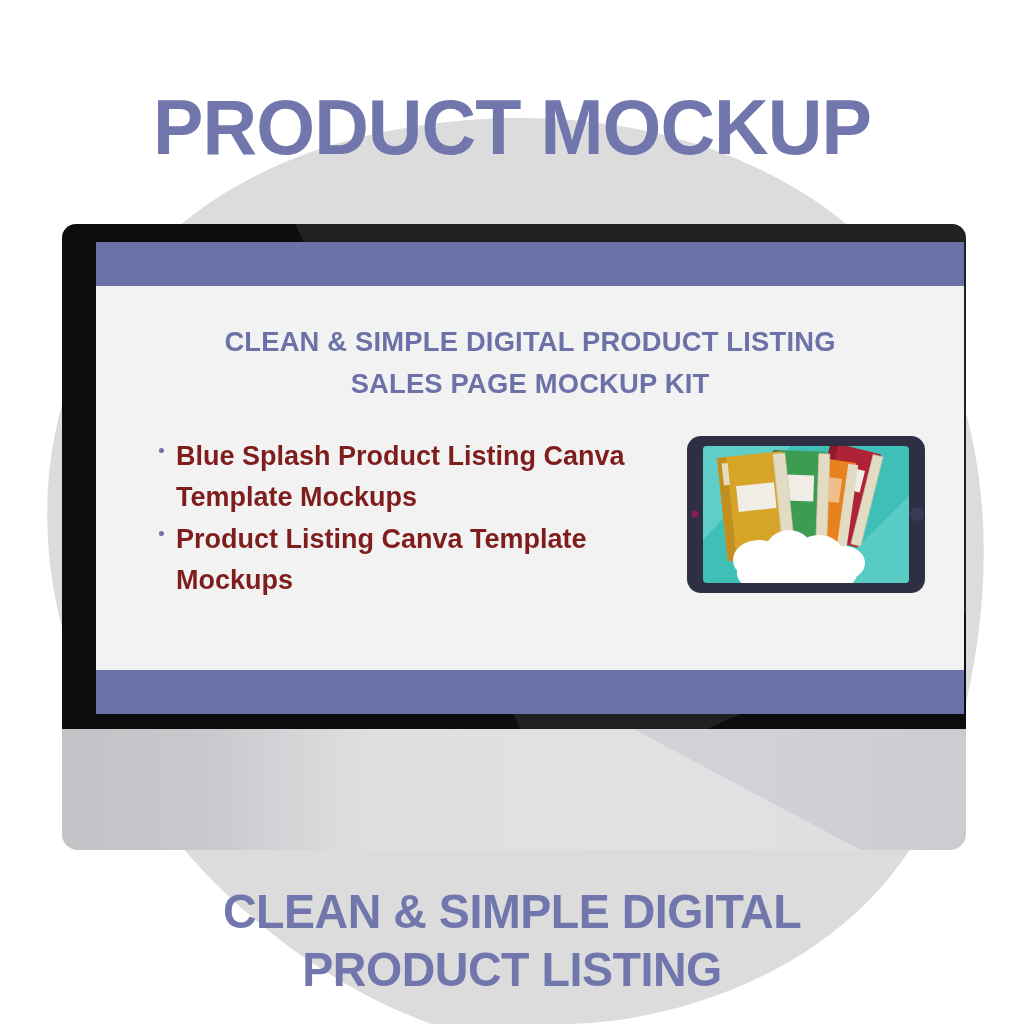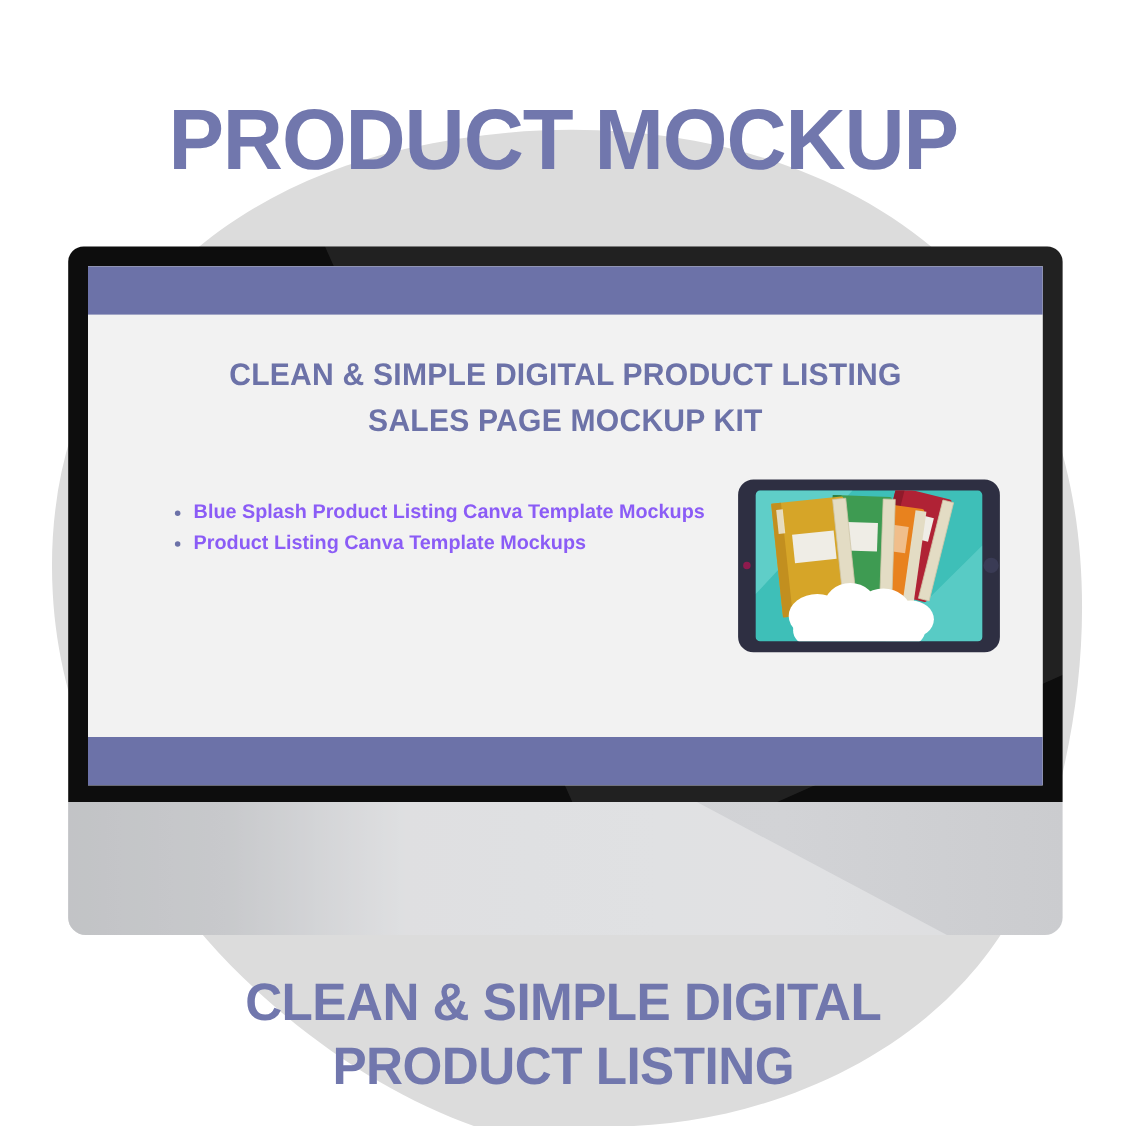--- a/index.html
+++ b/index.html
@@ -74,21 +74,21 @@
     position: absolute;
     left: 180px; top: -120px;
     width: 1100px; height: 760px;
     background: rgba(255,255,255,0.085);
     transform: rotate(-24deg);
     transform-origin: 0 0;
   }
 
   #screen {
     position: absolute;
-    left: 18px;
+    left: 34px;
     top: 18px;
     width: 868px;
     height: 472px;
     background: #f2f2f2;
     overflow: hidden;
   }
 
   .screen-band {
     position: absolute;
     left: 0;
@@ -113,27 +113,27 @@
     line-height: 1.48;
     transform: scaleX(0.96);
   }
   #screen-heading .hl { display: block; white-space: nowrap; }
 
   #bullet-list {
     position: absolute;
     left: 62px;
     top: 194px;
     width: 520px;
-    margin: 16px;
+    margin: 0;
     padding: 0;
     list-style: none;
-    color: #8b5cf6;
+    color: #7f1d1d;
     font-family: "Liberation Sans", sans-serif;
     font-weight: 700;
-    font-size: 18px;
+    font-size: 27px;
     line-height: 1.52;
   }
   #bullet-list li {
     position: relative;
     padding-left: 18px;
     margin: 0 0 1px 0;
   }
   #bullet-list li::before {
     content: "";
     position: absolute;

